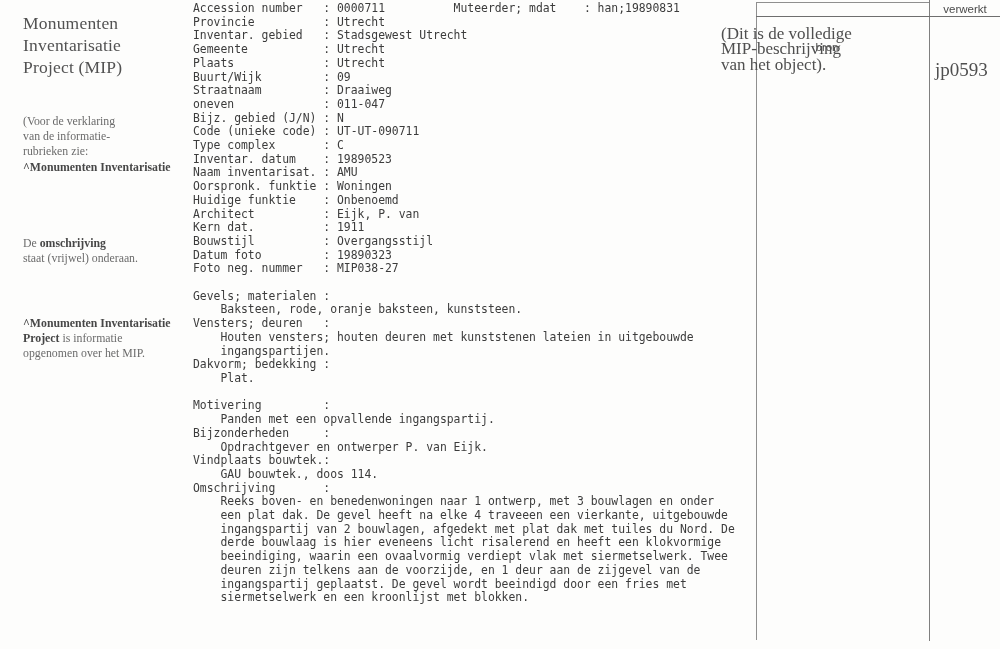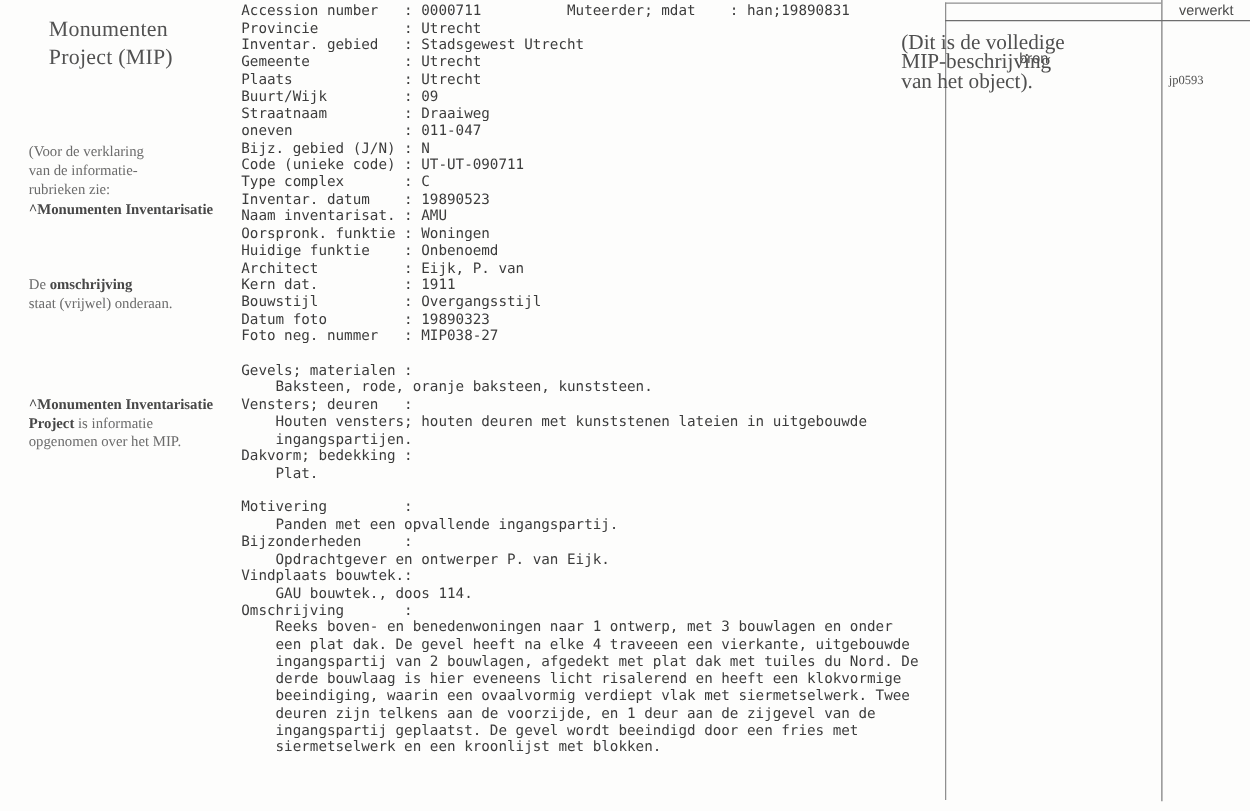--- a/index.html
+++ b/index.html
@@ -11,27 +11,27 @@
   .page{
     position:relative;width:1000px;height:649px;
     background:#fdfdfc;overflow:hidden;
   }
 
   
   .left-col{position:absolute;left:23px;top:0;width:170px;color:#595959;}
   .doc-title{
     position:absolute;left:0;top:12px;width:170px;
     font-size:17.5px;line-height:22px;color:#525252;
-    letter-spacing:.2px;white-space:nowrap;margin-left:16px;
+    letter-spacing:.2px;white-space:nowrap;
   }
   .note{position:absolute;left:0;width:178px;font-size:11.8px;line-height:15.2px;color:#6b6b6b;}
   .note .ln{white-space:nowrap;}
   .note b{color:#474747;font-weight:bold;}
   .note1{top:114px;}
-  .note2{top:220px;}
+  .note2{top:236px;}
   .note3{top:316px;}
 
   
   .record{
     position:absolute;left:193px;top:2px;margin:0;
     font-family:"DejaVu Sans Mono", monospace;
     font-size:11.4px;line-height:13.7px;
     color:#3c3c3c;white-space:pre;
   }
 
@@ -50,31 +50,32 @@
   .bron-header{left:741px;width:172px;margin-top:38px;}
   .verwerkt-header{left:930px;width:70px;}
 
   .bron-note{
     position:absolute;left:721px;top:26px;width:160px;
     font-size:17px;line-height:15.4px;color:#4f4f4f;
   }
   .bron-note .ln{white-space:nowrap;}
   .verwerkt-value{
     position:absolute;left:935px;top:59px;
-    font-size:10px;color:#4f4f4f;
+    font-size:19px;color:#4f4f4f;
   }
 </style>
 </head>
 <body>
 
 <div class="page">
 
   <aside class="left-col">
     <div class="doc-title">
       <div class="ln">Monumenten</div>
+      <div class="ln">Inventarisatie</div>
       <div class="ln">Project (MIP)</div>
     </div>
 
     <div class="note note1">
       <div class="ln"><span>(Voor de verklaring</span></div>
       <div class="ln"><span>van de informatie-</span></div>
       <div class="ln"><span>rubrieken zie:</span></div>
       <div class="ln"><b>^Monumenten Inventarisatie</b></div>
     </div>
 

